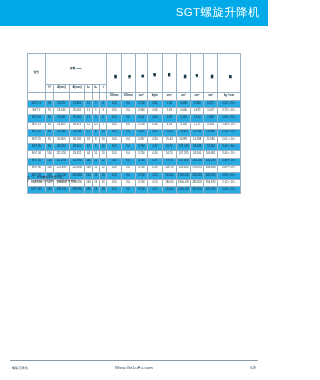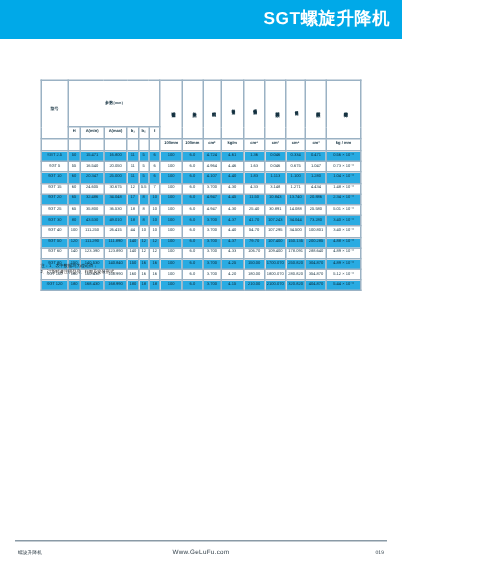--- a/index.html
+++ b/index.html
@@ -8,21 +8,21 @@
     font-family:"Liberation Sans","DejaVu Sans",sans-serif;
     color:#1a1a1a;overflow:hidden;position:relative;
   }
   
   .banner{
     position:absolute;left:0;top:0;width:268px;height:26px;
     background:#00a9e8;
   }
   .banner-title{
     position:absolute;right:8px;top:5px;
-    color:#ffffff;font-size:11.5px;font-weight:bold;
+    color:#ffffff;font-size:11.5px;font-weight:normal;
     letter-spacing:.4px;white-space:nowrap;
   }
   
   .table-wrap{
     position:absolute;left:27px;top:53px;width:214px;
   }
   table.spec{
     border-collapse:collapse;width:214px;
     table-layout:fixed;
   }

